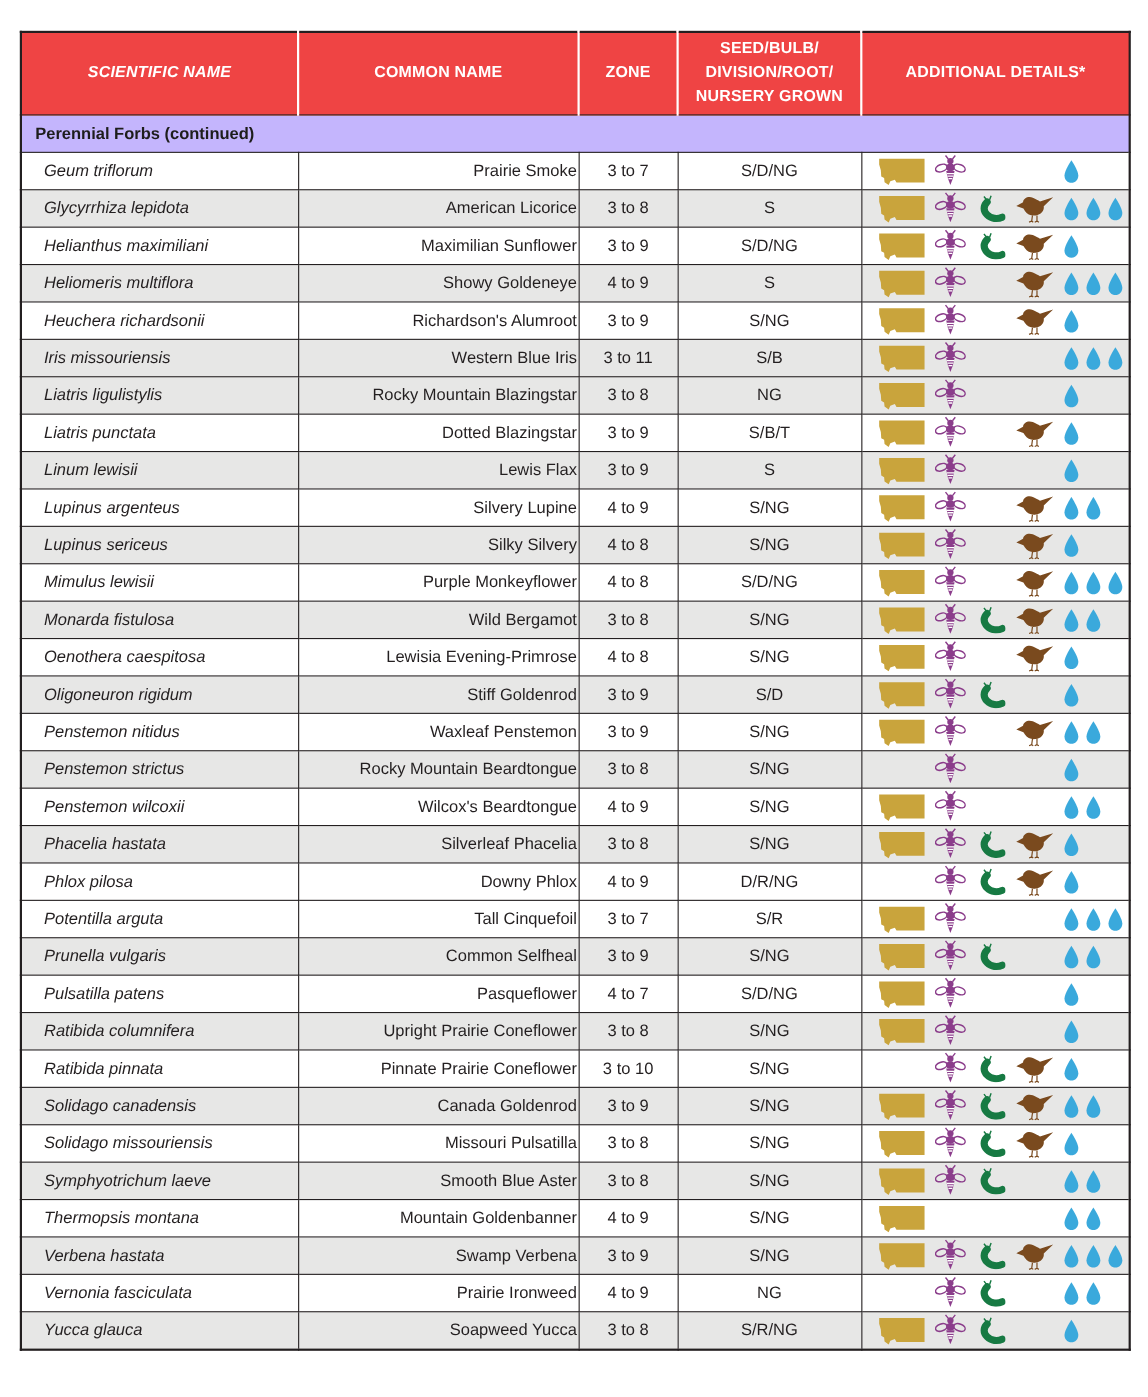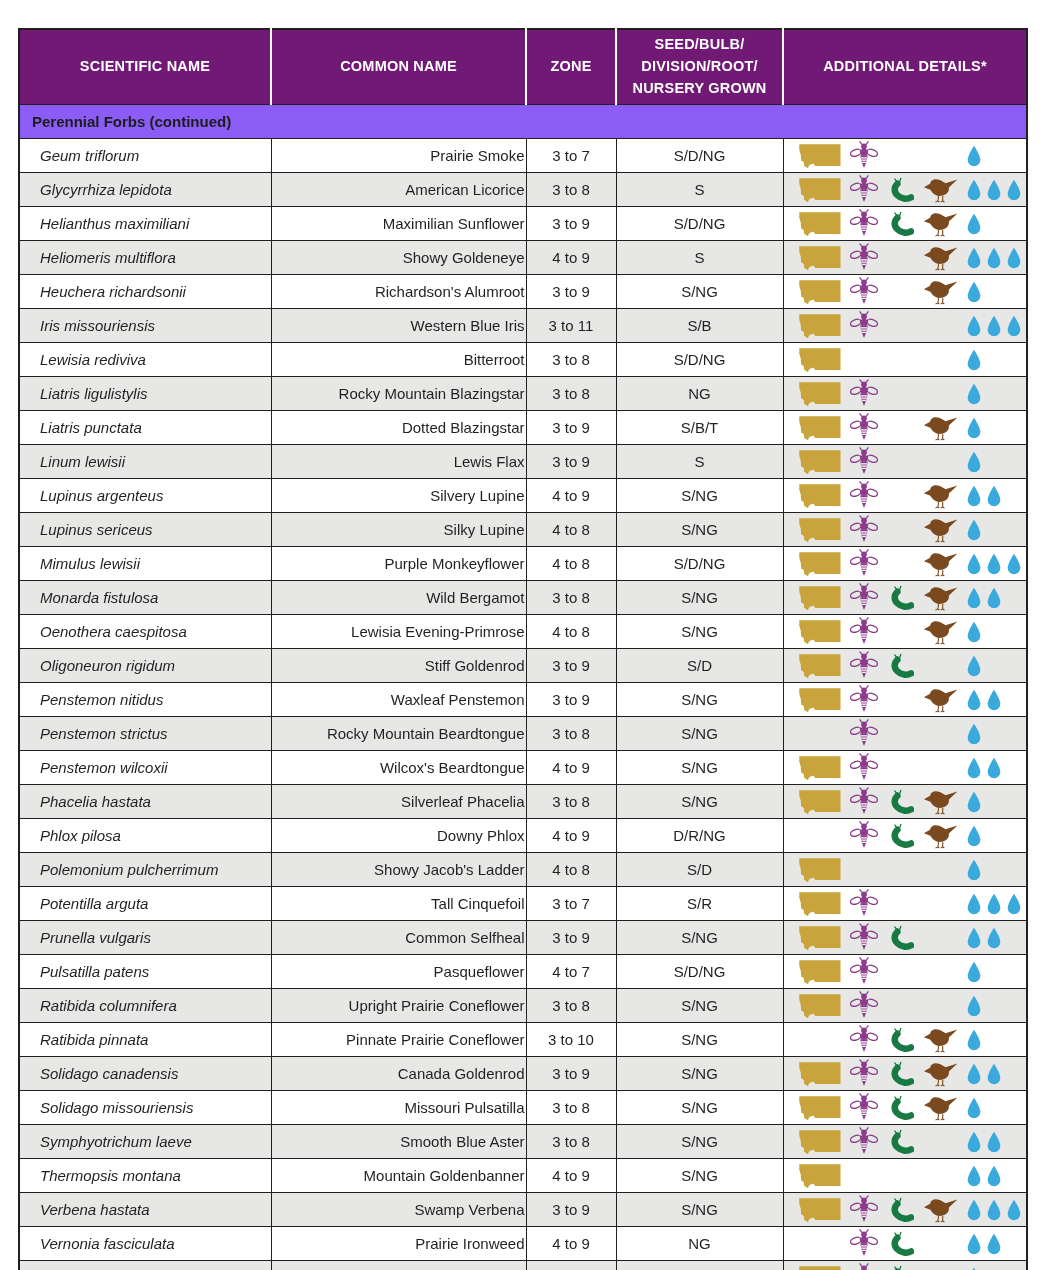--- a/index.html
+++ b/index.html
@@ -6,28 +6,28 @@
   body{width:1044px;height:1270px;font-family:"Liberation Sans",sans-serif;color:#231f20;}
   .page{position:relative;width:1044px;height:1270px;}
   table.plant-table{
     position:absolute;left:18px;top:28px;width:1008px;
     border-collapse:collapse;table-layout:fixed;
     border:2px solid #231f20;
   }
   col.c-sci{width:252px;} col.c-com{width:255px;} col.c-zone{width:90px;}
   col.c-prop{width:167px;} col.c-det{width:244px;}
   thead th{
-    background:#701a75;color:#fff;font-weight:bold;font-size:14.5px;
+    background:#ef4444;color:#fff;font-weight:bold;font-size:14.5px;
     letter-spacing:.2px;text-align:center;vertical-align:middle;
     height:70px;border-left:2px solid #fff;border-bottom:1.5px solid #231f20;
     white-space:pre-line;line-height:1.5;padding:2px 4px;
   }
-  thead th:first-child{border-left:none;}
+  thead th:first-child{border-left:none;font-style:italic;}
   tr.section-row td{
-    background:#8b5cf6;font-weight:bold;font-size:15px;color:#1d1d1b;
+    background:#c4b5fd;font-weight:bold;font-size:15px;color:#1d1d1b;
     height:31px;padding-left:12px;border-bottom:1px solid #231f20;
   }
   tbody td{
     border:1px solid #231f20;height:31px;font-size:15px;vertical-align:middle;
     overflow:hidden;
   }
   tbody tr.alt td{background:#e7e7e6;}
   td.sci{font-style:italic;padding-left:20px;}
   td.com{padding-left:13px;text-align:right;}
   td.zone,td.prop{text-align:center;}
@@ -307,43 +307,20 @@
                 <svg width="16" height="22" viewBox="0 0 20 28">
     <path fill="#3aa9dc" d="M10 1 C10 1 2 13.2 2 18.6 C2 23.8 5.6 27 10 27 C14.4 27 18 23.8 18 18.6 C18 13.2 10 1 10 1 Z"></path>
                 </svg>
                 <svg width="16" height="22" viewBox="0 0 20 28">
     <path fill="#3aa9dc" d="M10 1 C10 1 2 13.2 2 18.6 C2 23.8 5.6 27 10 27 C14.4 27 18 23.8 18 18.6 C18 13.2 10 1 10 1 Z"></path>
                 </svg>
               </div>
             </div>
           </td>
         </tr>
-        <tr>
-          <td class="sci">Lewisia rediviva</td>
-          <td class="com">Bitterroot</td>
-          <td class="zone">3 to 8</td>
-          <td class="prop">S/D/NG</td>
-          <td class="det">
-            <div class="icon-strip">
-              <div class="slot slot-montana">
-                <svg width="45" height="27" viewBox="0 0 60 36">
-    <path fill="#c9a43c" d="M3 3 L58 3 L58 32 L24 32 L22 28.5 L16.5 30.5 L14.5 35 L9.5 31.5 L9 26.5 L5.5 24.5 L5 17 L3 10 Z"></path>
-                </svg>
-              </div>
-              <div class="slot slot-bee"></div>
-              <div class="slot slot-cat"></div>
-              <div class="slot slot-bird"></div>
-              <div class="slot slot-drops">
-                <svg width="16" height="22" viewBox="0 0 20 28">
-    <path fill="#3aa9dc" d="M10 1 C10 1 2 13.2 2 18.6 C2 23.8 5.6 27 10 27 C14.4 27 18 23.8 18 18.6 C18 13.2 10 1 10 1 Z"></path>
-                </svg>
-              </div>
-            </div>
-          </td>
-        </tr>
         <tr class="alt">
           <td class="sci">Liatris ligulistylis</td>
           <td class="com">Rocky Mountain Blazingstar</td>
           <td class="zone">3 to 8</td>
           <td class="prop">NG</td>
           <td class="det">
             <div class="icon-strip">
               <div class="slot slot-montana">
                 <svg width="45" height="27" viewBox="0 0 60 36">
     <path fill="#c9a43c" d="M3 3 L58 3 L58 32 L24 32 L22 28.5 L16.5 30.5 L14.5 35 L9.5 31.5 L9 26.5 L5.5 24.5 L5 17 L3 10 Z"></path>
@@ -477,21 +454,21 @@
                 </svg>
                 <svg width="16" height="22" viewBox="0 0 20 28">
     <path fill="#3aa9dc" d="M10 1 C10 1 2 13.2 2 18.6 C2 23.8 5.6 27 10 27 C14.4 27 18 23.8 18 18.6 C18 13.2 10 1 10 1 Z"></path>
                 </svg>
               </div>
             </div>
           </td>
         </tr>
         <tr class="alt">
           <td class="sci">Lupinus sericeus</td>
-          <td class="com">Silky Lupine</td>
+          <td class="com">Silky Silvery</td>
           <td class="zone">4 to 8</td>
           <td class="prop">S/NG</td>
           <td class="det">
             <div class="icon-strip">
               <div class="slot slot-montana">
                 <svg width="45" height="27" viewBox="0 0 60 36">
     <path fill="#c9a43c" d="M3 3 L58 3 L58 32 L24 32 L22 28.5 L16.5 30.5 L14.5 35 L9.5 31.5 L9 26.5 L5.5 24.5 L5 17 L3 10 Z"></path>
                 </svg>
               </div>
               <div class="slot slot-bee">
@@ -859,43 +836,20 @@
     <path d="M13 7 L9 2 M16 6.5 L18 1" stroke="#177a43" stroke-width="1.8" fill="none"></path>
     <path d="M13 9 C8 14 8 20 13 25 C18 30 26 31 32 28" stroke="#177a43" stroke-width="9" fill="none" stroke-linecap="round"></path>
                 </svg>
               </div>
               <div class="slot slot-bird">
                 <svg width="36" height="26" viewBox="0 0 52 38">
     <path fill="#7a4a1e" d="M1 15 L10 10 C10.5 4.5 17 1.5 23 4 C27 5.5 30 7.5 32.5 9 L50 3.5 L37.5 15.5 C38.5 22 33.5 26.5 27 27.5 C21 28.5 15.5 26 12.5 21.5 L10.5 18.5 Z"></path>
     <path d="M22.5 27.5 L21.5 35 L18 36.5 M21.5 35 L23.5 36.5 M28.5 27.5 L28.5 35 L25.5 36.5 M28.5 35 L31 36.5" stroke="#7a4a1e" stroke-width="1.6" fill="none"></path>
                 </svg>
               </div>
-              <div class="slot slot-drops">
-                <svg width="16" height="22" viewBox="0 0 20 28">
-    <path fill="#3aa9dc" d="M10 1 C10 1 2 13.2 2 18.6 C2 23.8 5.6 27 10 27 C14.4 27 18 23.8 18 18.6 C18 13.2 10 1 10 1 Z"></path>
-                </svg>
-              </div>
-            </div>
-          </td>
-        </tr>
-        <tr class="alt">
-          <td class="sci">Polemonium pulcherrimum</td>
-          <td class="com">Showy Jacob's Ladder</td>
-          <td class="zone">4 to 8</td>
-          <td class="prop">S/D</td>
-          <td class="det">
-            <div class="icon-strip">
-              <div class="slot slot-montana">
-                <svg width="45" height="27" viewBox="0 0 60 36">
-    <path fill="#c9a43c" d="M3 3 L58 3 L58 32 L24 32 L22 28.5 L16.5 30.5 L14.5 35 L9.5 31.5 L9 26.5 L5.5 24.5 L5 17 L3 10 Z"></path>
-                </svg>
-              </div>
-              <div class="slot slot-bee"></div>
-              <div class="slot slot-cat"></div>
-              <div class="slot slot-bird"></div>
               <div class="slot slot-drops">
                 <svg width="16" height="22" viewBox="0 0 20 28">
     <path fill="#3aa9dc" d="M10 1 C10 1 2 13.2 2 18.6 C2 23.8 5.6 27 10 27 C14.4 27 18 23.8 18 18.6 C18 13.2 10 1 10 1 Z"></path>
                 </svg>
               </div>
             </div>
           </td>
         </tr>
         <tr>
           <td class="sci">Potentilla arguta</td>

